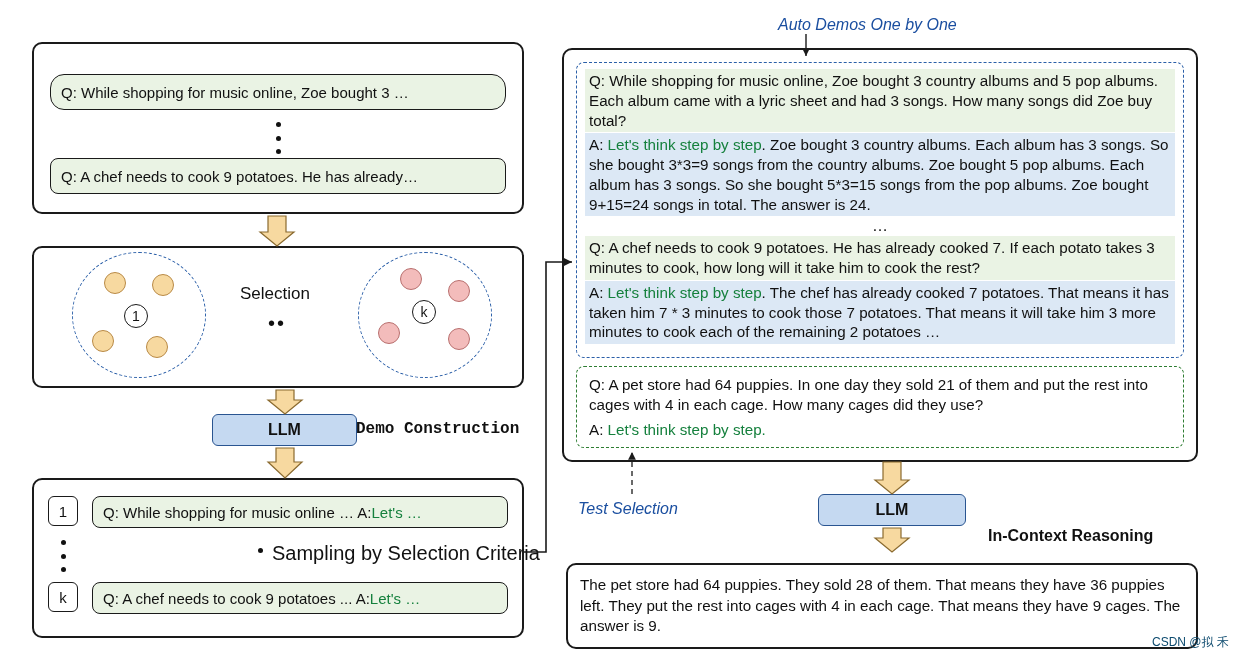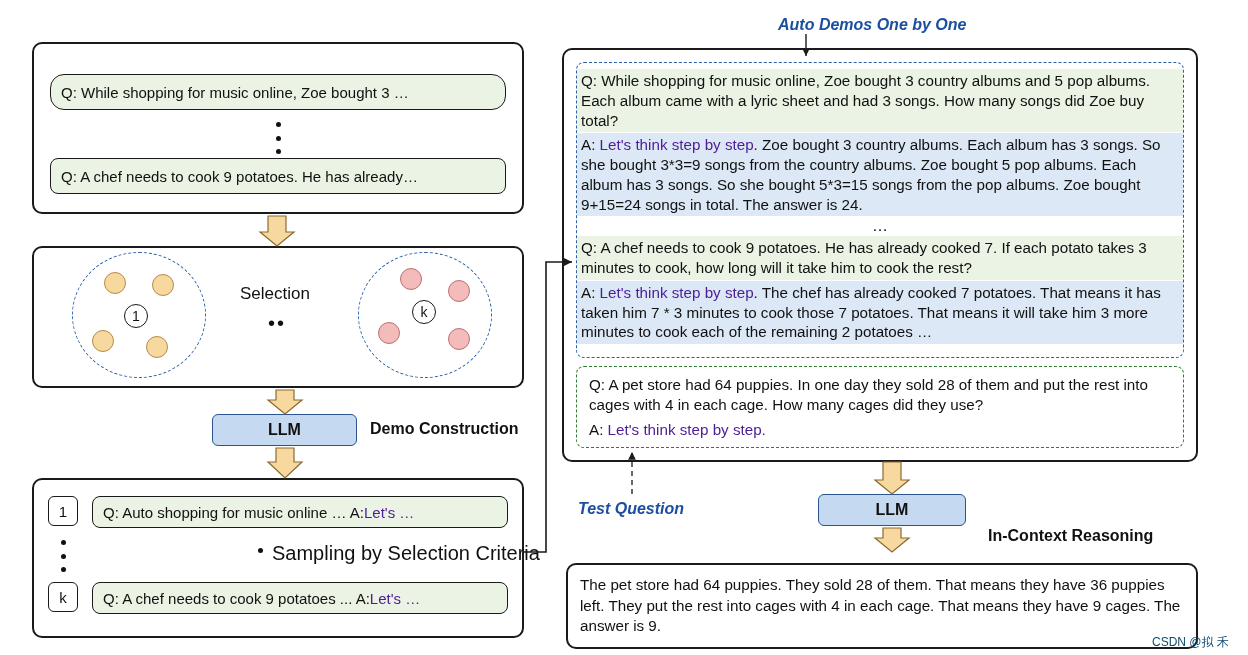--- a/index.html
+++ b/index.html
@@ -87,21 +87,21 @@
   }
   .bold-label {
     position: absolute;
     font-size: 16px;
     font-weight: bold;
     color: #111;
   }
   .blue-italic {
     position: absolute;
     font-size: 16px;
-    font-weight: bold;
+    font-weight: normal;
     font-style: italic;
     color: #1b4fa0;
   }
   .llm-box {
     position: absolute;
     box-sizing: border-box;
     background: #c5d9f1;
     border: 1.5px solid #2a5591;
     border-radius: 6px;
     display: flex;
@@ -122,21 +122,21 @@
     justify-content: center;
     font-size: 15px;
     color: #111;
   }
   .demo-panel {
     position: absolute;
     box-sizing: border-box;
     border: 1.6px dashed #2b5fa8;
     border-radius: 8px;
     background: #ffffff;
-    padding: 6px 0;
+    padding: 6px 8px;
   }
   .test-panel {
     position: absolute;
     box-sizing: border-box;
     border: 1.6px dashed #2e7d32;
     border-radius: 8px;
     background: #ffffff;
     padding: 6px 8px;
   }
   .seg {
@@ -149,21 +149,21 @@
   .seg.q {
     background: #eaf3e4;
   }
   .seg.a {
     background: #dce8f5;
   }
   .seg.plain {
     background: transparent;
   }
   .red {
-    color: #4c1d95;
+    color: #15803d;
   }
   .ellipsis-center {
     text-align: center;
     font-size: 16px;
     color: #111;
     line-height: 1;
     padding: 1px 0 2px 0;
   }
   .answer-box {
     position: absolute;
@@ -218,27 +218,27 @@
   <div class="label-text" style="left:268px; top:312px; font-size:20px; letter-spacing:2px;">••</div>
 
   <div class="cluster-circle" style="left:358px; top:252px; width:134px; height:126px;"></div>
   <div class="node pink" style="left:400px; top:268px; width:22px; height:22px;"></div>
   <div class="node pink" style="left:448px; top:280px; width:22px; height:22px;"></div>
   <div class="node pink" style="left:378px; top:322px; width:22px; height:22px;"></div>
   <div class="node pink" style="left:448px; top:328px; width:22px; height:22px;"></div>
   <div class="node-label" style="left:412px; top:300px; width:24px; height:24px;">k</div>
 
   <div class="llm-box" style="left:212px; top:414px; width:145px; height:32px;">LLM</div>
-  <div class="bold-label" style="left:370px; top:420px;">Demo Construction</div>
+  <div class="bold-label" style="left:356px; top:420px;font-family:Liberation Mono, monospace;">Demo Construction</div>
 
   <div class="box" style="left:32px; top:478px; width:492px; height:160px;">
   </div>
   <div class="idx-box" style="left:48px; top:496px; width:30px; height:30px;">1</div>
   <div class="qbox" style="left:92px; top:496px; width:416px; height:32px;">
-    <span>Q: Auto shopping for music online … A: </span>
+    <span>Q: While shopping for music online … A: </span>
       <span class="red">Let's …</span>
   </div>
   <div class="dots-vert" style="left:60px; top:540px; width:6px; height:32px;">
     <div class="dot"></div>
     <div class="dot"></div>
     <div class="dot"></div>
   </div>
   <div class="idx-box" style="left:48px; top:582px; width:30px; height:30px;">k</div>
   <div class="qbox" style="left:92px; top:582px; width:416px; height:32px;text-align:center;">
     <span>Q: A chef needs to cook 9 potatoes ... A: </span>
@@ -258,27 +258,27 @@
       <span>A: </span><span class="red">Let's think step by step</span><span>. Zoe bought 3 country albums. Each album has 3 songs. So she bought 3*3=9 songs from the country albums. Zoe bought 5 pop albums. Each album has 3 songs. So she bought 5*3=15 songs from the pop albums. Zoe bought 9+15=24 songs in total. The answer is 24.</span>
     </div>
     <div class="ellipsis-center">…</div>
     <div class="seg q">Q: A chef needs to cook 9 potatoes. He has already cooked 7. If each potato takes 3 minutes to cook, how long will it take him to cook the rest?</div>
     <div class="seg a">
       <span>A: </span><span class="red">Let's think step by step</span><span>. The chef has already cooked 7 potatoes. That means it has taken him 7 * 3 minutes to cook those 7 potatoes. That means it will take him 3 more minutes to cook each of the remaining 2 potatoes …</span>
     </div>
   </div>
 
   <div class="test-panel" style="left:576px; top:366px; width:608px; height:82px;">
-    <div class="seg plain">Q: A pet store had 64 puppies. In one day they sold 28 of them and put the rest into cages with 4 in each cage. How many cages did they use?</div>
+    <div class="seg plain">Q: A pet store had 64 puppies. In one day they sold 21 of them and put the rest into cages with 4 in each cage. How many cages did they use?</div>
     <div class="seg plain">
       <span>A: </span><span class="red">Let's think step by step.</span>
     </div>
   </div>
 
-  <div class="blue-italic" style="left:578px; top:500px;">Test Question</div>
+  <div class="blue-italic" style="left:578px; top:500px;">Test Selection</div>
 
   <div class="llm-box" style="left:818px; top:494px; width:148px; height:32px;">LLM</div>
   <div class="bold-label" style="left:988px; top:527px;">In-Context Reasoning</div>
 
   <div class="answer-box" style="left:566px; top:552px; width:632px; height:86px;margin-top:11px;">The pet store had 64 puppies. They sold 28 of them. That means they have 36 puppies left. They put the rest into cages with 4 in each cage. That means they have 9 cages. The answer is 9.</div>
 
   <div class="watermark" style="left:1152px; top:634px;">CSDN @拟 禾</div>
 
   <svg class="overlay">
     <defs>

